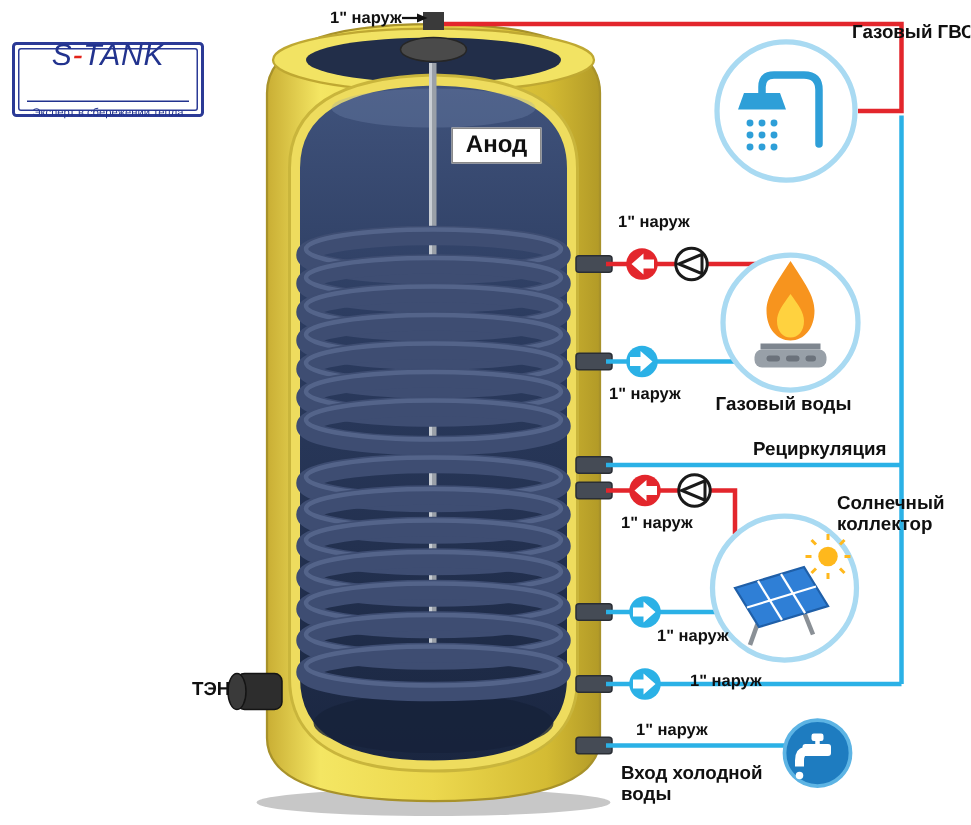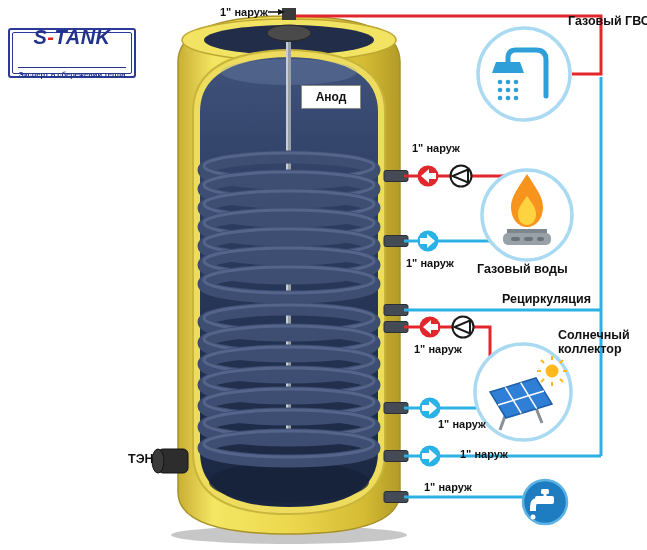--- a/index.html
+++ b/index.html
@@ -6,29 +6,29 @@
   .canvas{position:relative;width:647px;height:550px;background:#fff;overflow:hidden;
           font-family:"Liberation Sans","DejaVu Sans",sans-serif;}
   .scene{position:absolute;left:0;top:0;}
 
   .lbl{position:absolute;font-size:11px;font-weight:600;line-height:1.15;color:#101010;white-space:nowrap;}
   .lbl.bold{font-size:12.5px;font-weight:700;}
   .lbl.wrap{white-space:normal;}
 
   .anode-box{position:absolute;left:301px;top:85px;width:58px;height:22px;background:#fff;
              border:1px solid #8a8a8a;display:flex;align-items:center;justify-content:center;
-             font-size:12px;font-weight:600;color:#111;}
+             font-size:16px;font-weight:600;color:#111;}
 
   .logo{position:absolute;left:8px;top:28px;width:128px;height:50px;background:#fff;
         border:2px solid #2b3a96;border-radius:3px;box-sizing:border-box;}
   .logo-inner{margin:2px;border:1px solid #2b3a96;border-radius:2px;height:40px;
               display:flex;flex-direction:column;align-items:center;justify-content:center;}
-  .logo-brand{font-style:italic;font-weight:700;font-size:20px;letter-spacing:.5px;color:#22338e;line-height:1;}
+  .logo-brand{font-style:italic;font-weight:400;font-size:20px;letter-spacing:.5px;color:#22338e;line-height:1;}
   .logo-brand .red{color:#e2231a;}
-  .logo-tagline{font-size:7.5px;font-weight:700;color:#22338e;margin-top:20px;border-top:1px solid #22338e;
+  .logo-tagline{font-size:7.5px;font-weight:400;color:#22338e;margin-top:20px;border-top:1px solid #22338e;
                 padding-top:2px;width:92%;text-align:center;}
 
   .watermark{position:absolute;left:550px;top:514px;font-size:16px;font-weight:600;color:#6f6f6f;
              text-shadow:1px 1px 0 rgba(255,255,255,.8);}
 
   .coil{fill:none;stroke:#3e4d72;stroke-width:13;}
   .coil-hi{fill:none;stroke:#66799f;stroke-width:3;opacity:.55;}
   .pipe-hot{fill:none;stroke:#e3262c;stroke-width:3;}
   .pipe-cold{fill:none;stroke:#2bb1e6;stroke-width:3;}
   .endpoint{fill:#fff;stroke:#a9daf2;stroke-width:3.5;}
@@ -245,16 +245,17 @@
   <div class="lbl" style="left:406px;top:257px">1" наруж</div>
   <div class="lbl" style="left:414px;top:343px">1" наруж</div>
   <div class="lbl" style="left:438px;top:418px">1" наруж</div>
   <div class="lbl" style="left:460px;top:448px">1" наруж</div>
   <div class="lbl" style="left:424px;top:481px">1" наруж</div>
 
   <div class="lbl bold" style="left:568px;top:14px">Газовый ГВС</div>
   <div class="lbl bold" style="left:477px;top:262px">Газовый воды</div>
   <div class="lbl bold" style="left:502px;top:292px">Рециркуляция</div>
   <div class="lbl bold wrap" style="left:558px;top:328px;width:88px">Солнечный коллектор</div>
+  <div class="lbl bold wrap" style="left:414px;top:508px;width:100px">Вход холодной воды</div>
   <div class="lbl bold" style="left:128px;top:452px">ТЭН</div>
 
 
 </div>
 
 </body></html>

